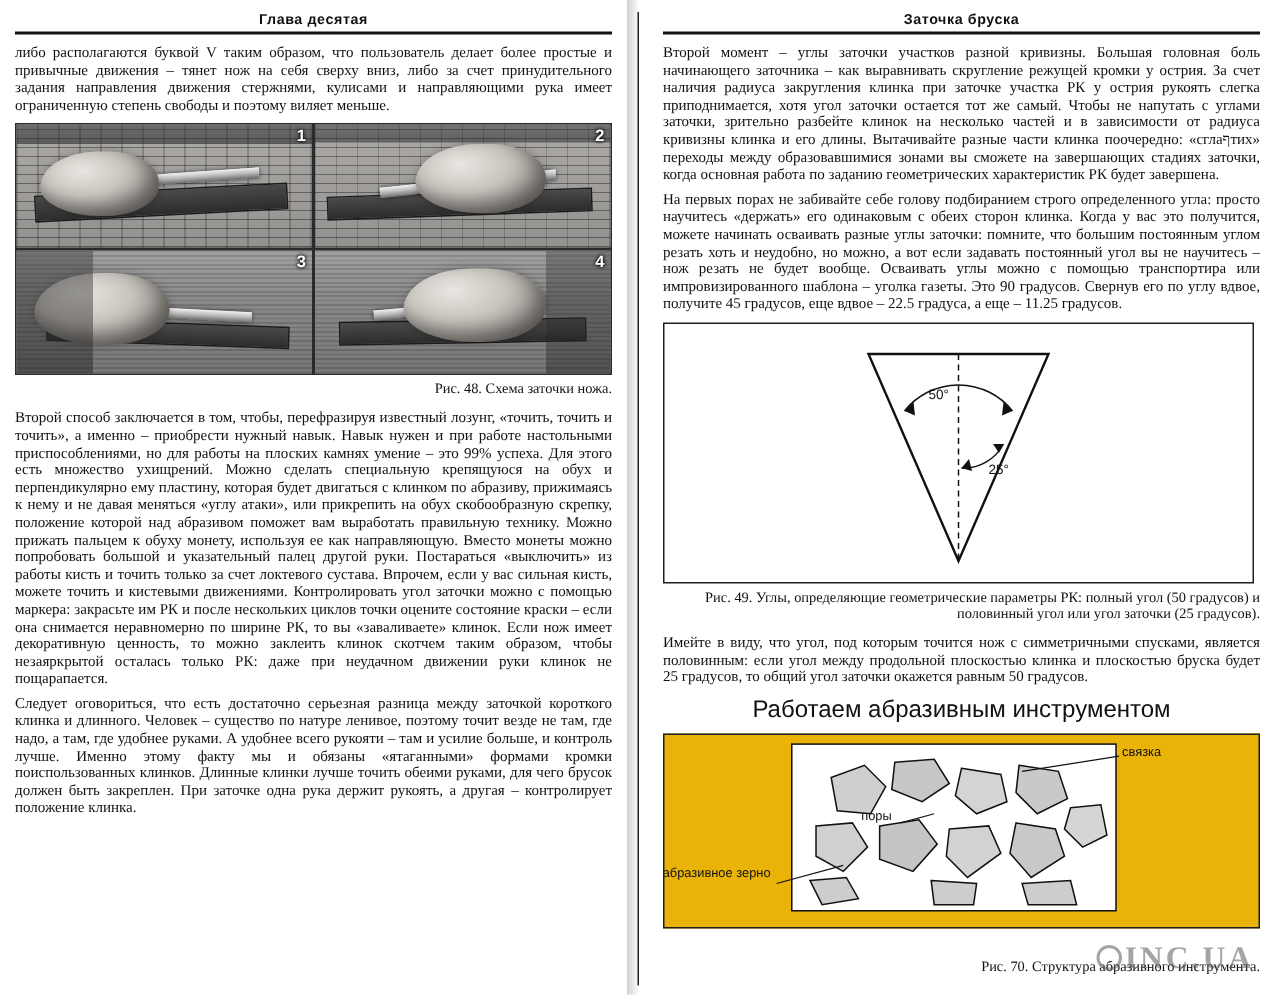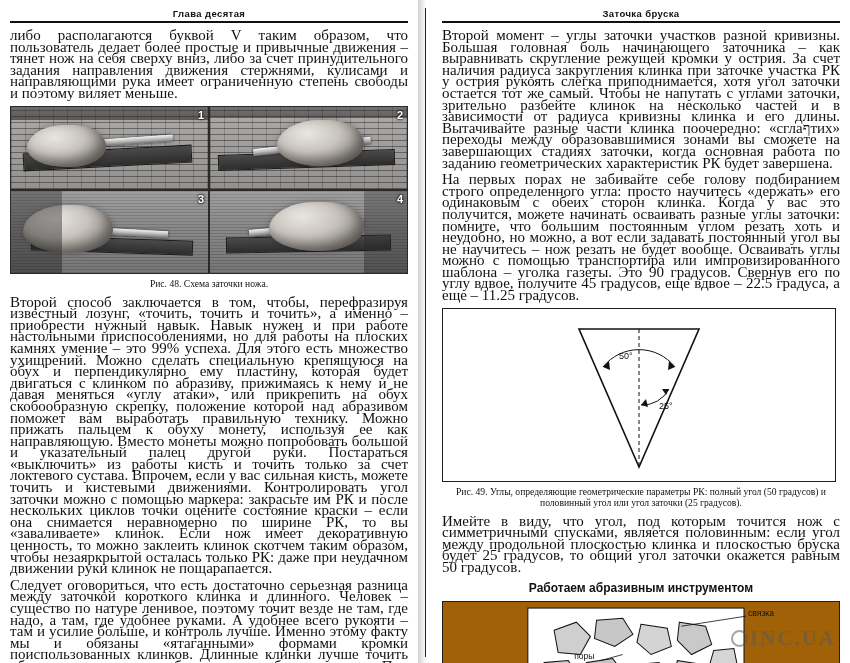--- a/index.html
+++ b/index.html
@@ -30,33 +30,33 @@
     font-family: "Liberation Sans", sans-serif;
     font-weight: bold;
     font-size: 9.5px;
     letter-spacing: .4px;
     text-align: center;
     margin-bottom: 2px;
   }
   .rule { height: 2px; background:#111; margin-bottom: 7px; }
 
   p.body {
-    font-size: 15px;
+    font-size: 10px;
     line-height: 11.6px;
     text-align: justify;
     margin: 0 0 5px 0;
     text-indent: 0;
     hyphens: auto;
   }
 
   .caption {
     font-size: 9.6px;
     line-height: 11px;
     margin: 4px 0 8px 0;
-    text-align: center;
+    text-align: right;
   }
 
   
   .photogrid {
     width: 100%;
     border: 1px solid #2a2a2a;
     display: grid;
     grid-template-columns: 1fr 1fr;
     gap: 2px;
     background: #2a2a2a;
@@ -116,28 +116,28 @@
     border: 1px solid #1f1f1f;
     background: #ffffff;
     margin: 6px 4px 4px 0;
     padding: 0;
   }
   .figbox svg { display:block; width:100%; height:auto; }
 
   
   .figbox2 {
     border: 1px solid #1f1f1f;
-    background: #a16207;
+    background: #eab308;
     margin: 6px 0 20px 0;
   }
 
   .subhead {
     font-family: "Liberation Sans", sans-serif;
-    font-weight: bold;
-    font-size: 12px;
+    font-weight: normal;
+    font-size: 16px;
     text-align: center;
     margin: 7px 0 5px 0;
   }
 
   .watermark {
     position: absolute;
     right: 14px;
     bottom: 12px;
     font-family: "Liberation Serif", serif;
     font-size: 21px;

